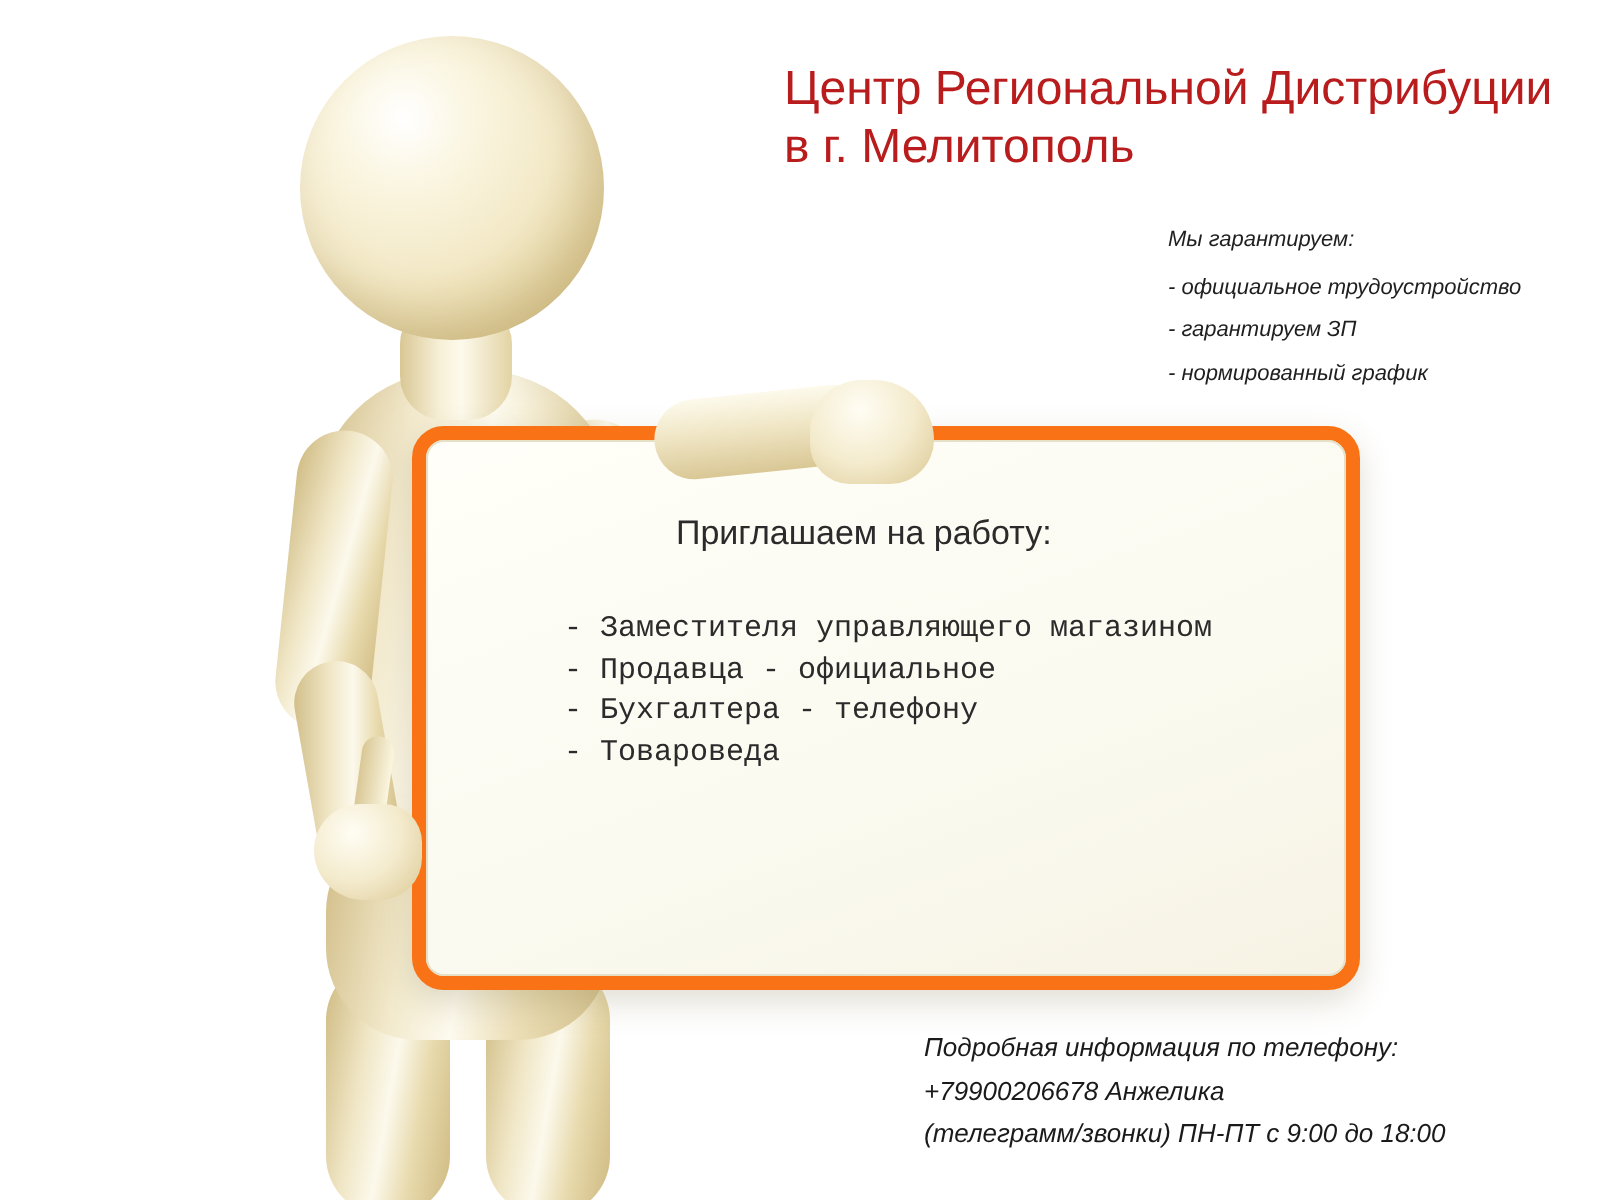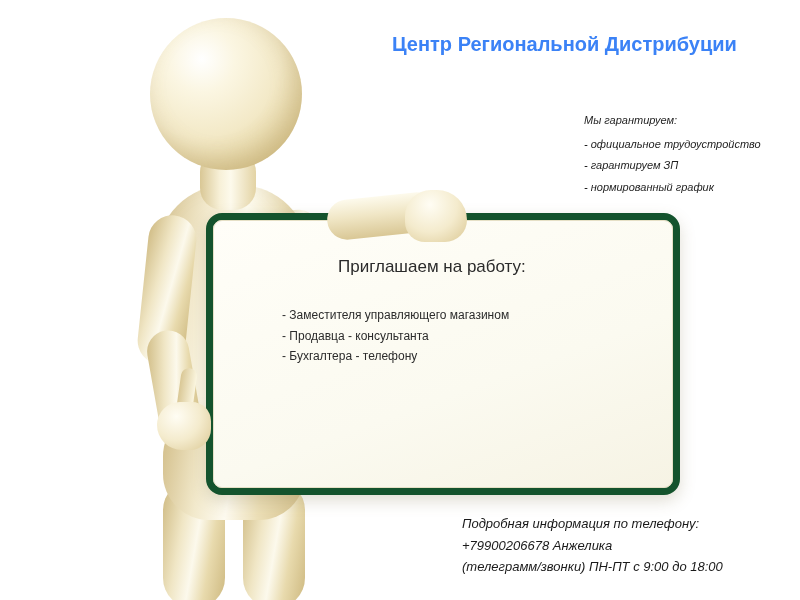--- a/index.html
+++ b/index.html
@@ -154,21 +154,21 @@
   }
 
   
   #board {
     position: absolute;
     left: 206px;
     top: 213px;
     width: 460px;
     height: 268px;
     background: #fdfdf6;
-    border: 7px solid #14532d;
+    border: 7px solid #f97316;
     border-radius: 16px;
     box-shadow: 0 6px 16px rgba(120,105,60,0.22), inset 0 0 0 1px #d9d2b6;
   }
   #board-inner {
     position: absolute;
     inset: 0;
     border-radius: 9px;
     border: 1px solid #e6e0c6;
     background: linear-gradient(160deg, #fffef8 0%, #fbfaf0 60%, #f6f3e4 100%);
     padding: 26px 34px;
@@ -179,35 +179,36 @@
     color: #2b2b2b;
     margin: 10px 0 0 90px;
     font-family: "Liberation Sans", sans-serif;
   }
   #board-list {
     margin: 28px 0 0 34px;
     padding: 0;
     list-style: none;
   }
   #board-list li {
-    font-size: 12px;
+    font-size: 15px;
     color: #2b2b2b;
     line-height: 20.5px;
     white-space: nowrap;
+    font-family: Liberation Mono, monospace;
   }
 
   
   #headline {
     position: absolute;
     left: 392px;
     top: 30px;
     width: 400px;
-    font-size: 20px;
-    font-weight: bold;
-    color: #3b82f6;
+    font-size: 24px;
+    font-weight: normal;
+    color: #b91c1c;
     line-height: 29px;
   }
   #headline .ln2 { display: block; }
 
   
   #guarantees {
     position: absolute;
     left: 584px;
     top: 110px;
     width: 240px;
@@ -250,36 +251,38 @@
     <div class="fig-shape neck"></div>
     <div class="fig-shape head"></div>
     <div class="fig-shape arm-left-upper"></div>
   </div>
 
   <div id="board">
     <div id="board-inner">
       <div id="board-title">Приглашаем на работу:</div>
       <ul id="board-list">
         <li>- Заместителя управляющего магазином</li>
-        <li>- Продавца - консультанта</li>
+        <li>- Продавца - официальное</li>
         <li>- Бухгалтера - телефону</li>
+        <li>- Товароведа</li>
       </ul>
     </div>
   </div>
 
   <div id="figure-overlay" style="position:absolute; left:105px; top:10px; width:360px; height:590px;">
     <div class="fig-shape arm-right-fore"></div>
     <div class="fig-shape hand-right"></div>
     <div class="fig-shape arm-left-fore"></div>
     <div class="fig-shape thumb-left"></div>
     <div class="fig-shape hand-left"></div>
   </div>
 
   <div id="headline">
     <span>Центр Региональной Дистрибуции</span>
+    <span class="ln2">в г. Мелитополь</span>
   </div>
 
   <div id="guarantees">
     <div class="g-head">Мы гарантируем:</div>
     <ul>
       <li>- официальное трудоустройство</li>
       <li>- гарантируем ЗП</li>
       <li>- нормированный график</li>
     </ul>
   </div>

